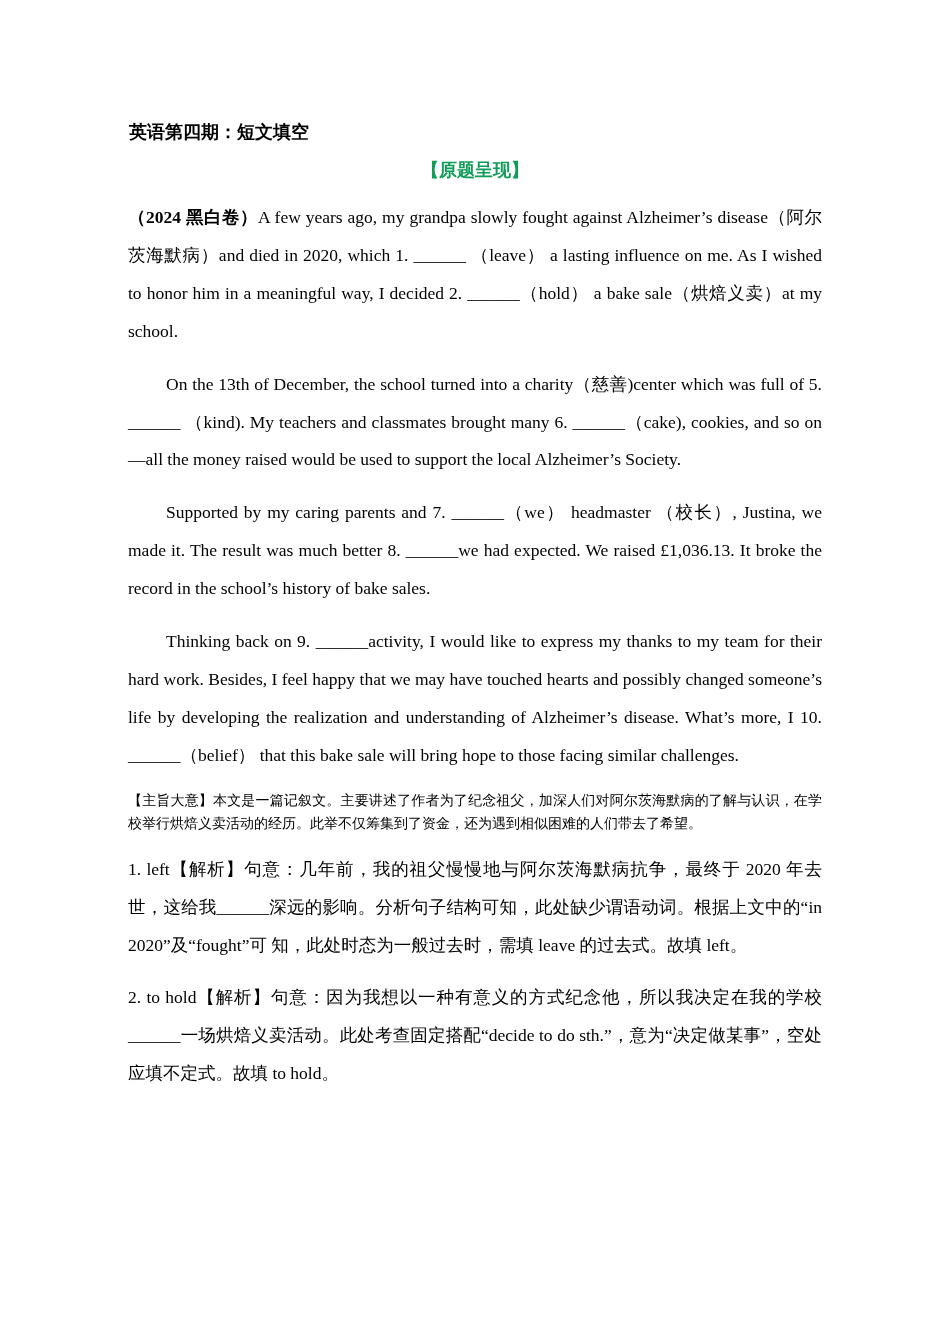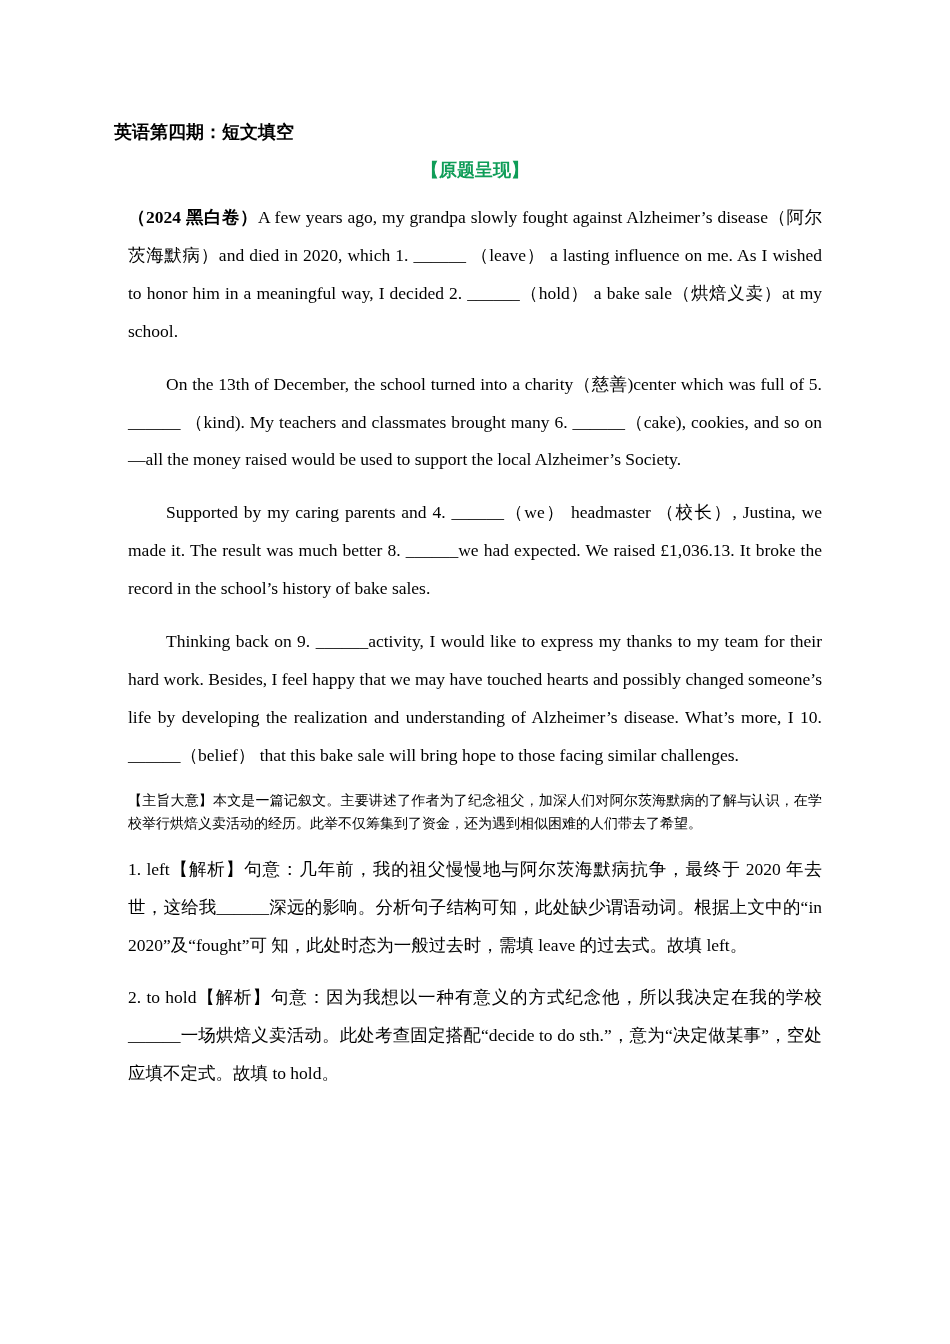--- a/index.html
+++ b/index.html
@@ -1,34 +1,34 @@
 <!DOCTYPE html>
 <html><head>
 <meta charset="utf-8">
 <style>
   html, body { margin: 0; padding: 0; background: #ffffff; }
   body { width: 950px; height: 1344px; position: relative; overflow: hidden;
          font-family: "Liberation Serif", "DejaVu Serif", serif; color: #000; }
   .page { position: absolute; left: 113px; top: 118px; width: 724px; }
-  .doc-title { font-size: 18px; font-weight: bold; line-height: 28px; margin: 0 0 10px 1px; }
+  .doc-title { font-size: 18px; font-weight: bold; line-height: 28px; margin: 0 0 10px 16px; }
   .section-title { text-align: center; color: #0f9d58; font-weight: bold; font-size: 18px; line-height: 28px; margin: 0 0 2px 0; }
   p { margin: 15px; font-size: 17.5px; line-height: 37.9px; text-align: justify; }
   p.indent { text-indent: 38px; }
   .src { font-weight: bold; }
   .summary { font-family: Liberation Mono, monospace; font-size: 14px; line-height: 23px; }
 </style>
 </head>
 <body>
 
 <div class="page">
   <div class="doc-title">英语第四期：短文填空</div>
   <div class="section-title">【原题呈现】</div>
 
   <p><span class="src">（2024 黑白卷）</span><span>A few years ago, my grandpa slowly fought against Alzheimer’s disease（阿尔茨海默病）and died in 2020, which 1. ______ （leave） a lasting influence on me. As I wished to honor him in a meaningful way, I decided 2. ______（hold） a bake sale（烘焙义卖）at my school.</span></p>
   <p class="indent">On the 13th of December, the school turned into a charity（慈善)center which was full of 5. ______ （kind). My teachers and classmates brought many 6. ______（cake), cookies, and so on—all the money raised would be used to support the local Alzheimer’s Society.</p>
-  <p class="indent">Supported by my caring parents and 4. ______（we） headmaster （校长）, Justina, we made it. The result was much better 8. ______we had expected. We raised £1,036.13. It broke the record in the school’s history of bake sales.</p>
+  <p class="indent">Supported by my caring parents and 7. ______（we） headmaster （校长）, Justina, we made it. The result was much better 8. ______we had expected. We raised £1,036.13. It broke the record in the school’s history of bake sales.</p>
   <p class="indent">Thinking back on 9. ______activity, I would like to express my thanks to my team for their hard work. Besides, I feel happy that we may have touched hearts and possibly changed someone’s life by developing the realization and understanding of Alzheimer’s disease. What’s more, I 10. ______（belief） that this bake sale will bring hope to those facing similar challenges.</p>
 
   <p class="summary">【主旨大意】本文是一篇记叙文。主要讲述了作者为了纪念祖父，加深人们对阿尔茨海默病的了解与认识，在学校举行烘焙义卖活动的经历。此举不仅筹集到了资金，还为遇到相似困难的人们带去了希望。</p>
 
   <p>1. left【解析】句意：几年前，我的祖父慢慢地与阿尔茨海默病抗争，最终于 2020 年去世，这给我______深远的影响。分析句子结构可知，此处缺少谓语动词。根据上文中的“in 2020”及“fought”可 知，此处时态为一般过去时，需填 leave 的过去式。故填 left。</p>
   <p>2. to hold【解析】句意：因为我想以一种有意义的方式纪念他，所以我决定在我的学校______一场烘焙义卖活动。此处考查固定搭配“decide to do sth.”，意为“决定做某事”，空处应填不定式。故填 to hold。</p>
 </div>
 
 </body></html>

